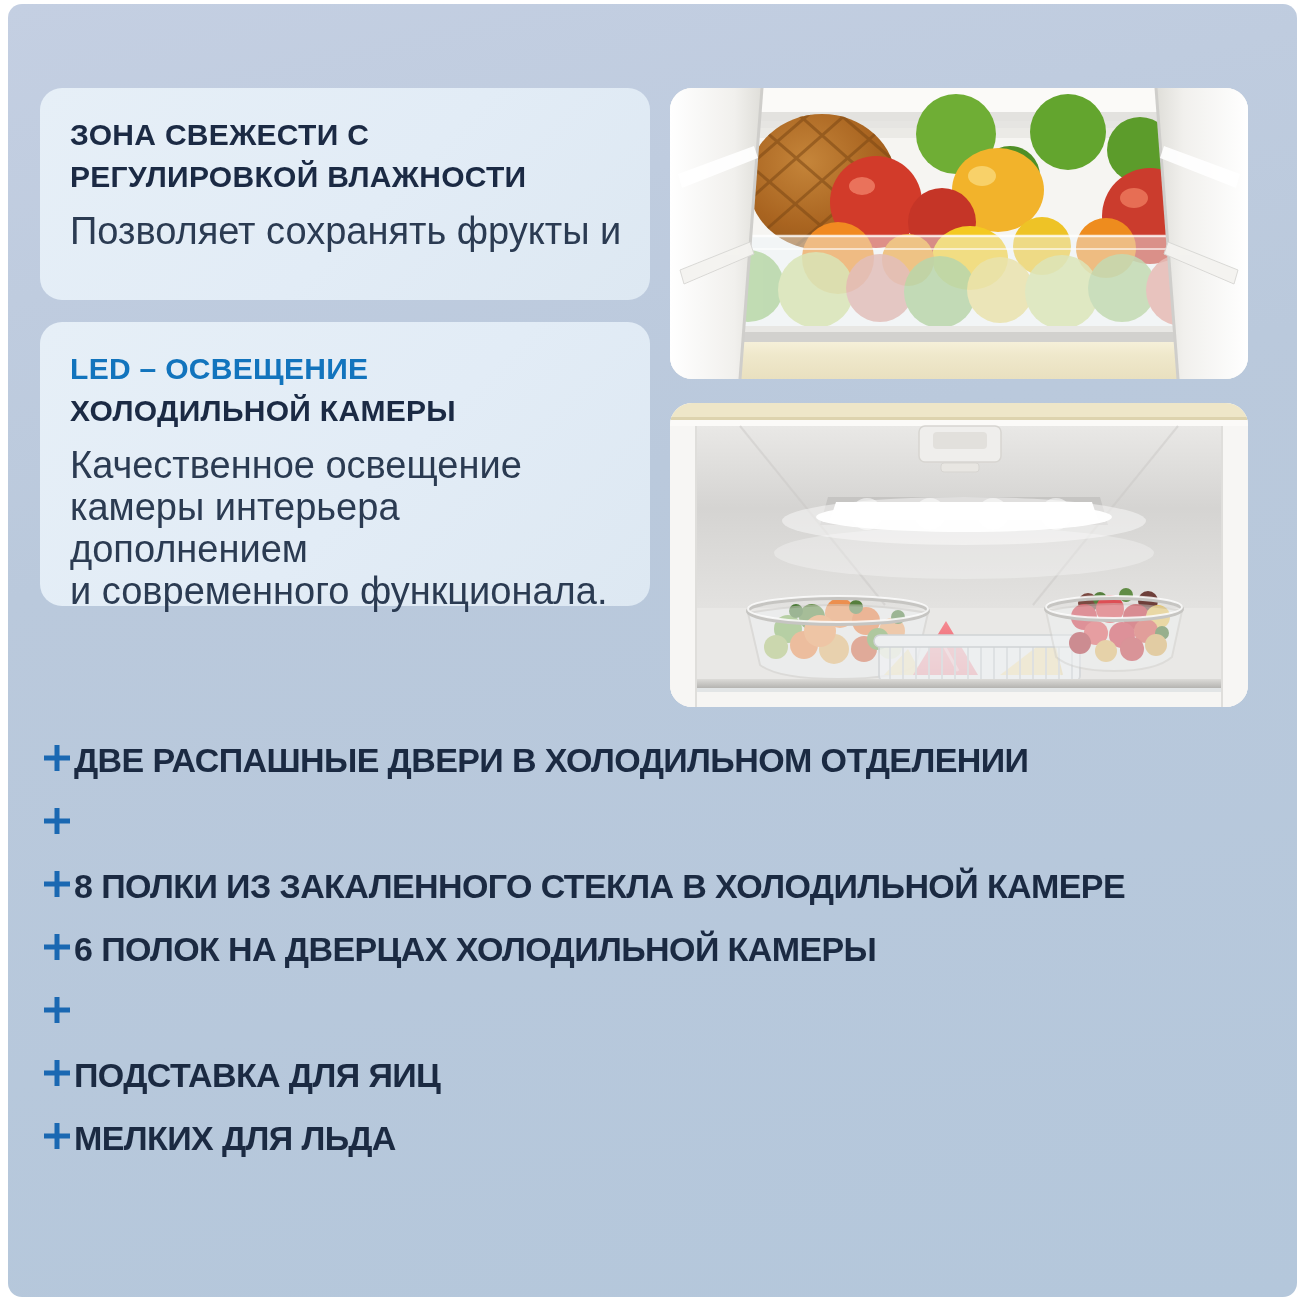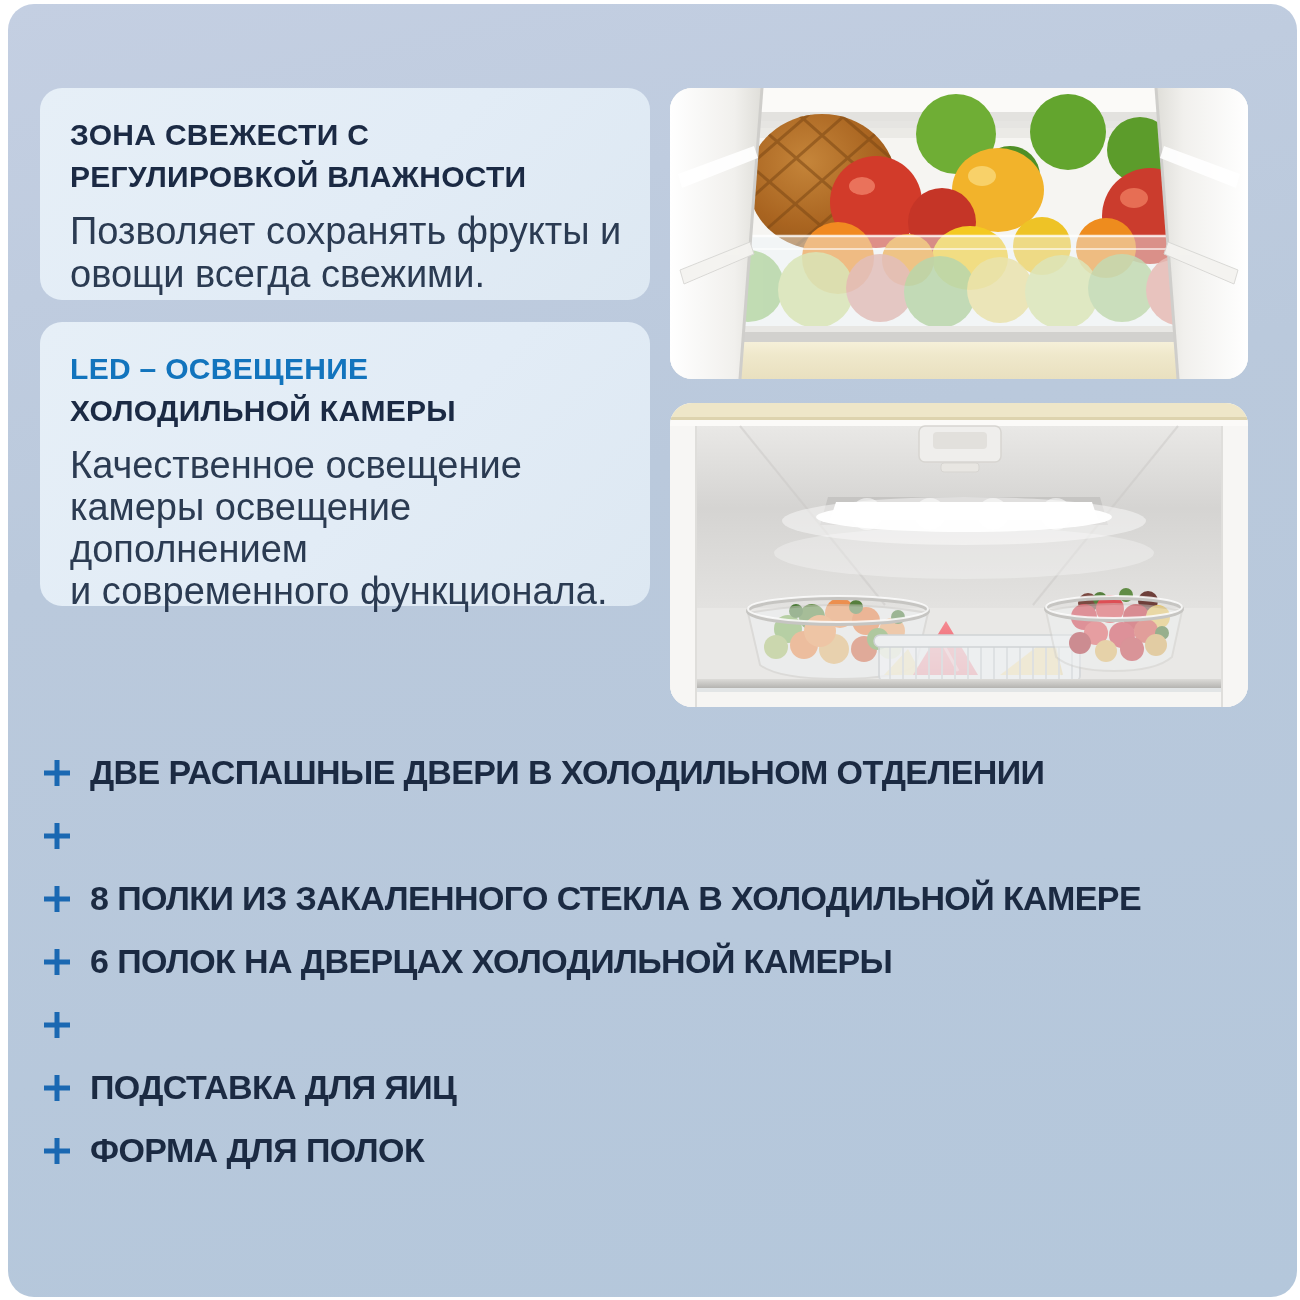--- a/index.html
+++ b/index.html
@@ -1,69 +1,68 @@
 <!DOCTYPE html>
 <html style="--canvas_top: #c4cfe2; --canvas_bottom: #b4c7db; --card_bg: #e2ecf6; --heading: #1b2a44; --body_text: #2b3b52; --accent_blue: #1274bd; --plus_blue: #1a68b2; --list_text: #1b2a42; --fridge_beige: #efe8cb;"><head>
 <meta charset="utf-8">
 <style>
   html,body{margin:0;padding:0;}
   body{width:1300px;height:1300px;background:#ffffff;
        font-family:"Liberation Sans","DejaVu Sans",sans-serif;}
   .page{position:relative;width:1300px;height:1300px;background:#ffffff;overflow:hidden;}
-  .canvas{position:absolute;left:8px;top:4px;right:3px;bottom:3px;border-radius:26px;
+  .canvas{position:absolute;left:8px;top:4px;right:3px;bottom:3px;border-radius:14px;
           background:linear-gradient(168deg,var(--canvas_top,#c4cfe2) 0%,#bac9dc 38%,var(--canvas_bottom,#b4c7db) 100%);}
   .card{position:absolute;left:32px;width:610px;border-radius:22px;box-sizing:border-box;
         background:linear-gradient(135deg,#e6eff7 0%,var(--card_bg,#e2ecf6) 55%,#dde8f2 100%);
         padding:26px 28px 0 30px;}
   .card1{top:84px;height:212px;}
   .card2{top:318px;height:284px;}
   .card-title{margin:0;font-size:30px;font-weight:700;line-height:42px;
               color:var(--heading,#1b2a44);letter-spacing:.3px;}
   .card-title .line{display:block;}
   .card-title .accent{color:var(--accent_blue,#1274bd);}
   .card-body{margin:12px 0 0 0;font-size:38px;font-weight:400;line-height:43px;
              color:var(--body_text,#2b3b52);}
   .card2 .card-body{line-height:42px;}
   .card-body .line{display:block;}
   .photo{position:absolute;left:662px;width:578px;margin:0;border-radius:22px;overflow:hidden;
          background:#f6f5f2;}
   .photo1{top:84px;height:291px;}
   .photo2{top:399px;height:304px;}
   .photo svg{display:block;width:100%;height:100%;}
   .features{position:absolute;left:32px;top:737px;width:1230px;list-style:none;margin:0;padding:0;}
-  .feat{display:flex;align-items:center;height:63px;gap:16px;}
+  .feat{display:flex;height:63px;gap:0;}
   .plus{width:34px;height:34px;flex:0 0 34px;}
   .feat-text{font-size:34px;font-weight:700;letter-spacing:-0.6px;
              color:var(--list_text,#1b2a42);white-space:nowrap;}
 </style>
 </head>
 <body>
 
 <div class="page">
   <div class="canvas">
 
     <section class="card card1">
       <h2 class="card-title">
         <span class="line">ЗОНА СВЕЖЕСТИ С</span>
         <span class="line">РЕГУЛИРОВКОЙ ВЛАЖНОСТИ</span>
       </h2>
       <p class="card-body">
         <span class="line">Позволяет сохранять фрукты и</span>
-        <span class="line">овощи всегда свежими.</span>
       </p>
     </section>
 
     <section class="card card2">
       <h2 class="card-title">
         <span class="line accent">LED – ОСВЕЩЕНИЕ</span>
         <span class="line">ХОЛОДИЛЬНОЙ КАМЕРЫ</span>
       </h2>
       <p class="card-body">
         <span class="line">Качественное освещение</span>
-        <span class="line">камеры освещение дополнением</span>
+        <span class="line">камеры интерьера дополнением</span>
         <span class="line">и современного функционала.</span>
       </p>
     </section>
 
     <figure class="photo photo1">
       <svg viewBox="0 0 578 291">
         <defs>
           <linearGradient id="doorL" x1="0" y1="0" x2="1" y2="0">
             <stop offset="0" stop-color="#ffffff"></stop>
               <stop offset=".7" stop-color="#f1f0ed"></stop>
@@ -330,18 +329,18 @@
       <li class="feat">
         <svg class="plus" viewBox="0 0 34 34">
             <path d="M17 4 V30 M4 17 H30" stroke="#1a68b2" stroke-width="5" fill="none"></path>
           </svg>
         <span class="feat-text">ПОДСТАВКА ДЛЯ ЯИЦ</span>
       </li>
       <li class="feat">
         <svg class="plus" viewBox="0 0 34 34">
             <path d="M17 4 V30 M4 17 H30" stroke="#1a68b2" stroke-width="5" fill="none"></path>
           </svg>
-        <span class="feat-text">ФОРМА ДЛЯ ПОЛОК</span>
+        <span class="feat-text">МЕЛКИХ ДЛЯ ЛЬДА</span>
       </li>
     </ul>
 
   </div>
 </div>
 
 </body></html>

